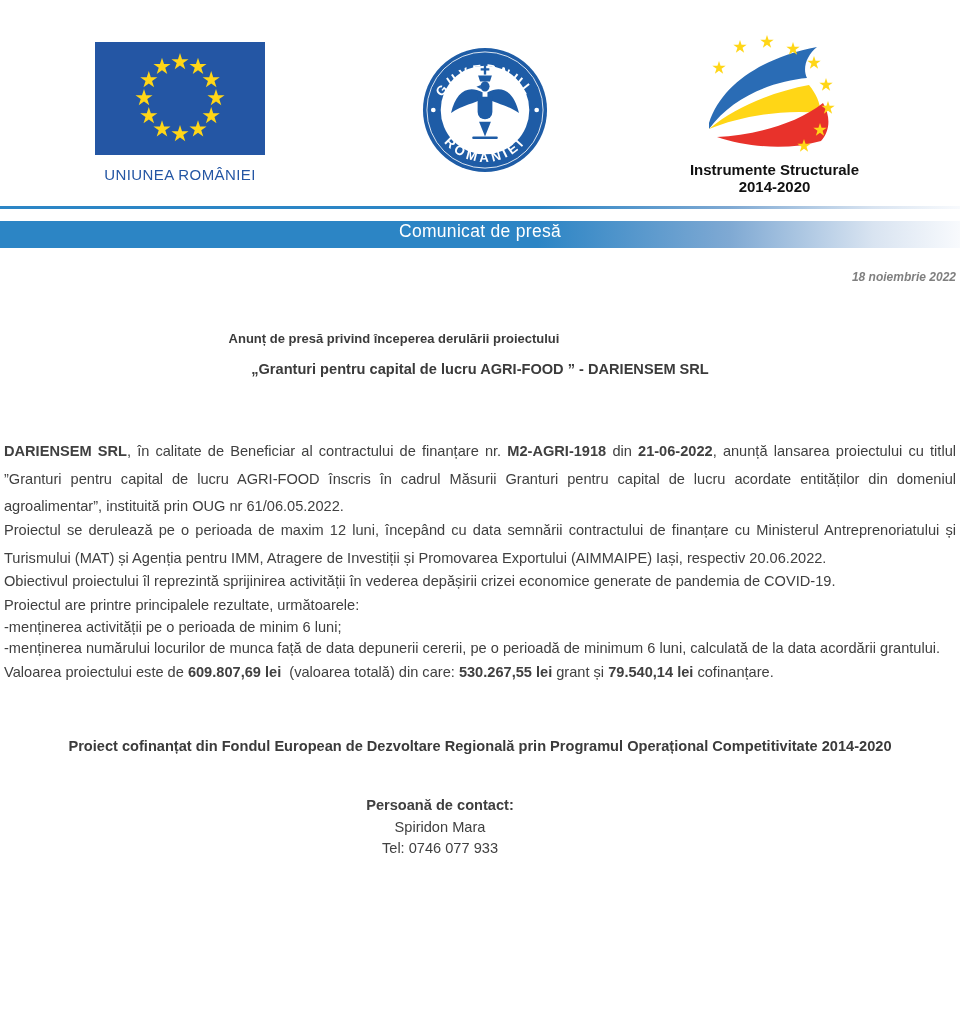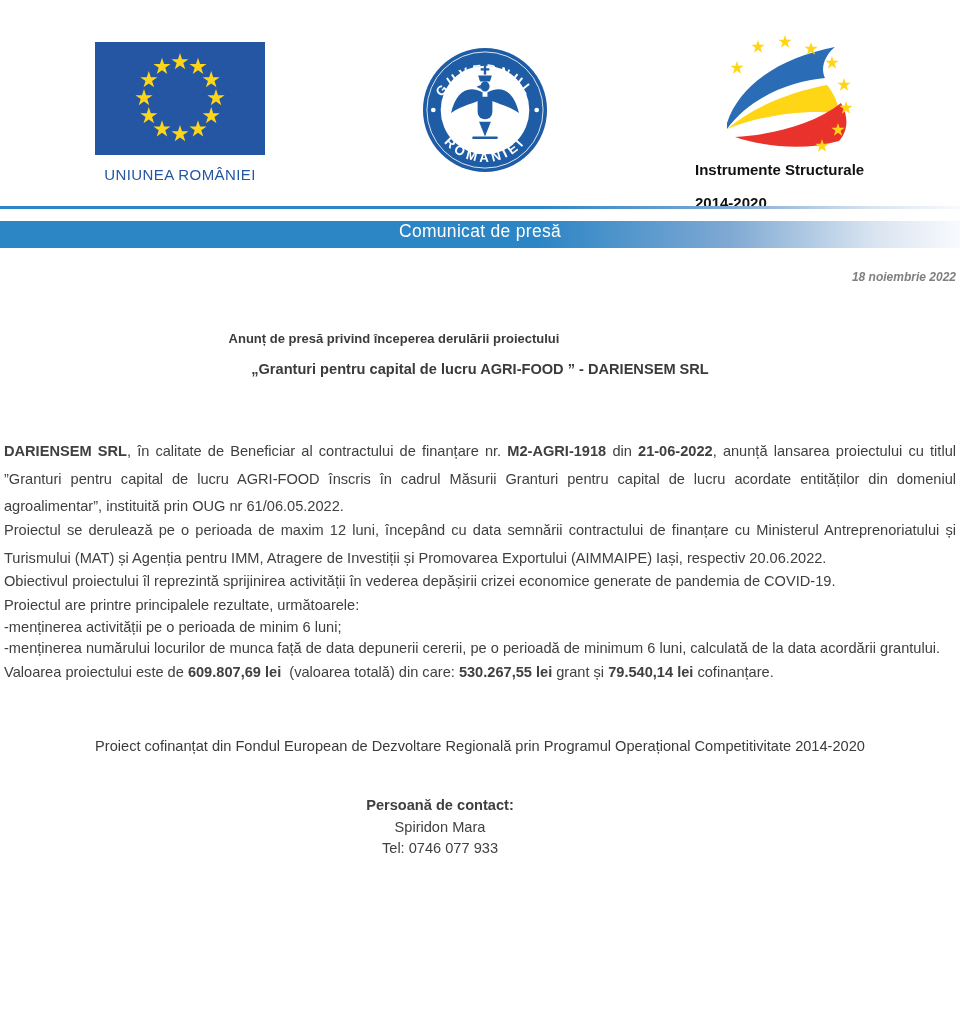--- a/index.html
+++ b/index.html
@@ -4,21 +4,21 @@
 <style>
   html,body{margin:0;padding:0;background:#fff;}
   .page{
     position:relative;width:960px;height:1035px;background:#fff;overflow:hidden;
     font-family:"Liberation Sans",sans-serif;color:#404040;
   }
   
   .eu-logo{position:absolute;left:95px;top:42px;width:170px;text-align:center;}
   .eu-label{margin-top:7px;font-size:15px;color:#2456A4;letter-spacing:.4px;white-space:nowrap;}
   .gov-seal{position:absolute;left:421px;top:46px;width:128px;height:128px;}
-  .is-logo{position:absolute;left:695px;top:33px;width:195px;}
+  .is-logo{position:absolute;left:677px;top:33px;width:195px;text-align:center;}
   .is-caption{font-size:15px;font-weight:bold;color:#111;line-height:17px;margin-top:2px;}
   
   .thin-line{position:absolute;left:0;top:206px;width:960px;height:3px;
     background:linear-gradient(90deg,#2C85C5 0%,#2C85C5 56%,#7FA9D3 76%,#D9E4F1 91%,#F8FAFD 100%);}
   .banner{position:absolute;left:0;top:221px;width:960px;height:27px;
     background:linear-gradient(90deg,#2C85C5 0%,#2C85C5 56%,#7FA9D3 76%,#D9E4F1 91%,#F8FAFD 100%);
     display:flex;align-items:flex-start;justify-content:center;}
   .banner-title{color:#fff;font-size:17.5px;letter-spacing:.3px;}
   
   .date-line{position:absolute;top:270px;right:4px;font-size:12px;font-weight:bold;
@@ -32,21 +32,21 @@
   .para{position:absolute;left:4px;width:952px;font-size:14.6px;color:#404040;
     line-height:27.5px;text-align:justify;margin:0;}
   .p1{top:438px;}
   .p2{top:517px;}
   .p3{top:568px;}
   .p4{top:595px;line-height:21.5px;text-align:left;}
   .p5{top:659px;text-align:left;}
   .para b{font-weight:bold;}
   
   .cofinance{position:absolute;top:738px;left:0;width:960px;text-align:center;
-    font-weight:normal;font-size:14.6px;color:#3B3B3B;}
+    font-weight:bold;font-size:14.6px;color:#3B3B3B;}
   .contact{position:absolute;top:795px;left:0;width:880px;text-align:center;
     font-size:14.6px;line-height:21.5px;color:#404040;}
   .contact .heading{font-weight:bold;}
 </style>
 </head>
 <body>
 
 <div class="page">
 
   <svg width="0" height="0" style="position:absolute" aria-hidden="true">
@@ -117,21 +117,21 @@
         <use href="#star5" transform="translate(90,9) scale(0.78)"></use>
         <use href="#star5" transform="translate(116,16) scale(0.78)"></use>
         <use href="#star5" transform="translate(137,30) scale(0.78)"></use>
         <use href="#star5" transform="translate(149,52) scale(0.78)"></use>
         <use href="#star5" transform="translate(151,75) scale(0.78)"></use>
         <use href="#star5" transform="translate(143,97) scale(0.78)"></use>
         <use href="#star5" transform="translate(127,113) scale(0.78)"></use>
       </g>
     </svg>
     <div class="is-caption">Instrumente Structurale</div>
-    <div class="is-caption" style="margin-top:16px">2014-2020</div>
+    <div class="is-caption" style="margin-top:0">2014-2020</div>
   </div>
 
   <div class="thin-line"></div>
   <div class="banner">
     <span class="banner-title">Comunicat de presă</span>
   </div>
 
   <div class="date-line">18 noiembrie 2022</div>
 
   <div class="headline1">Anunț de presă privind începerea derulării proiectului</div>

